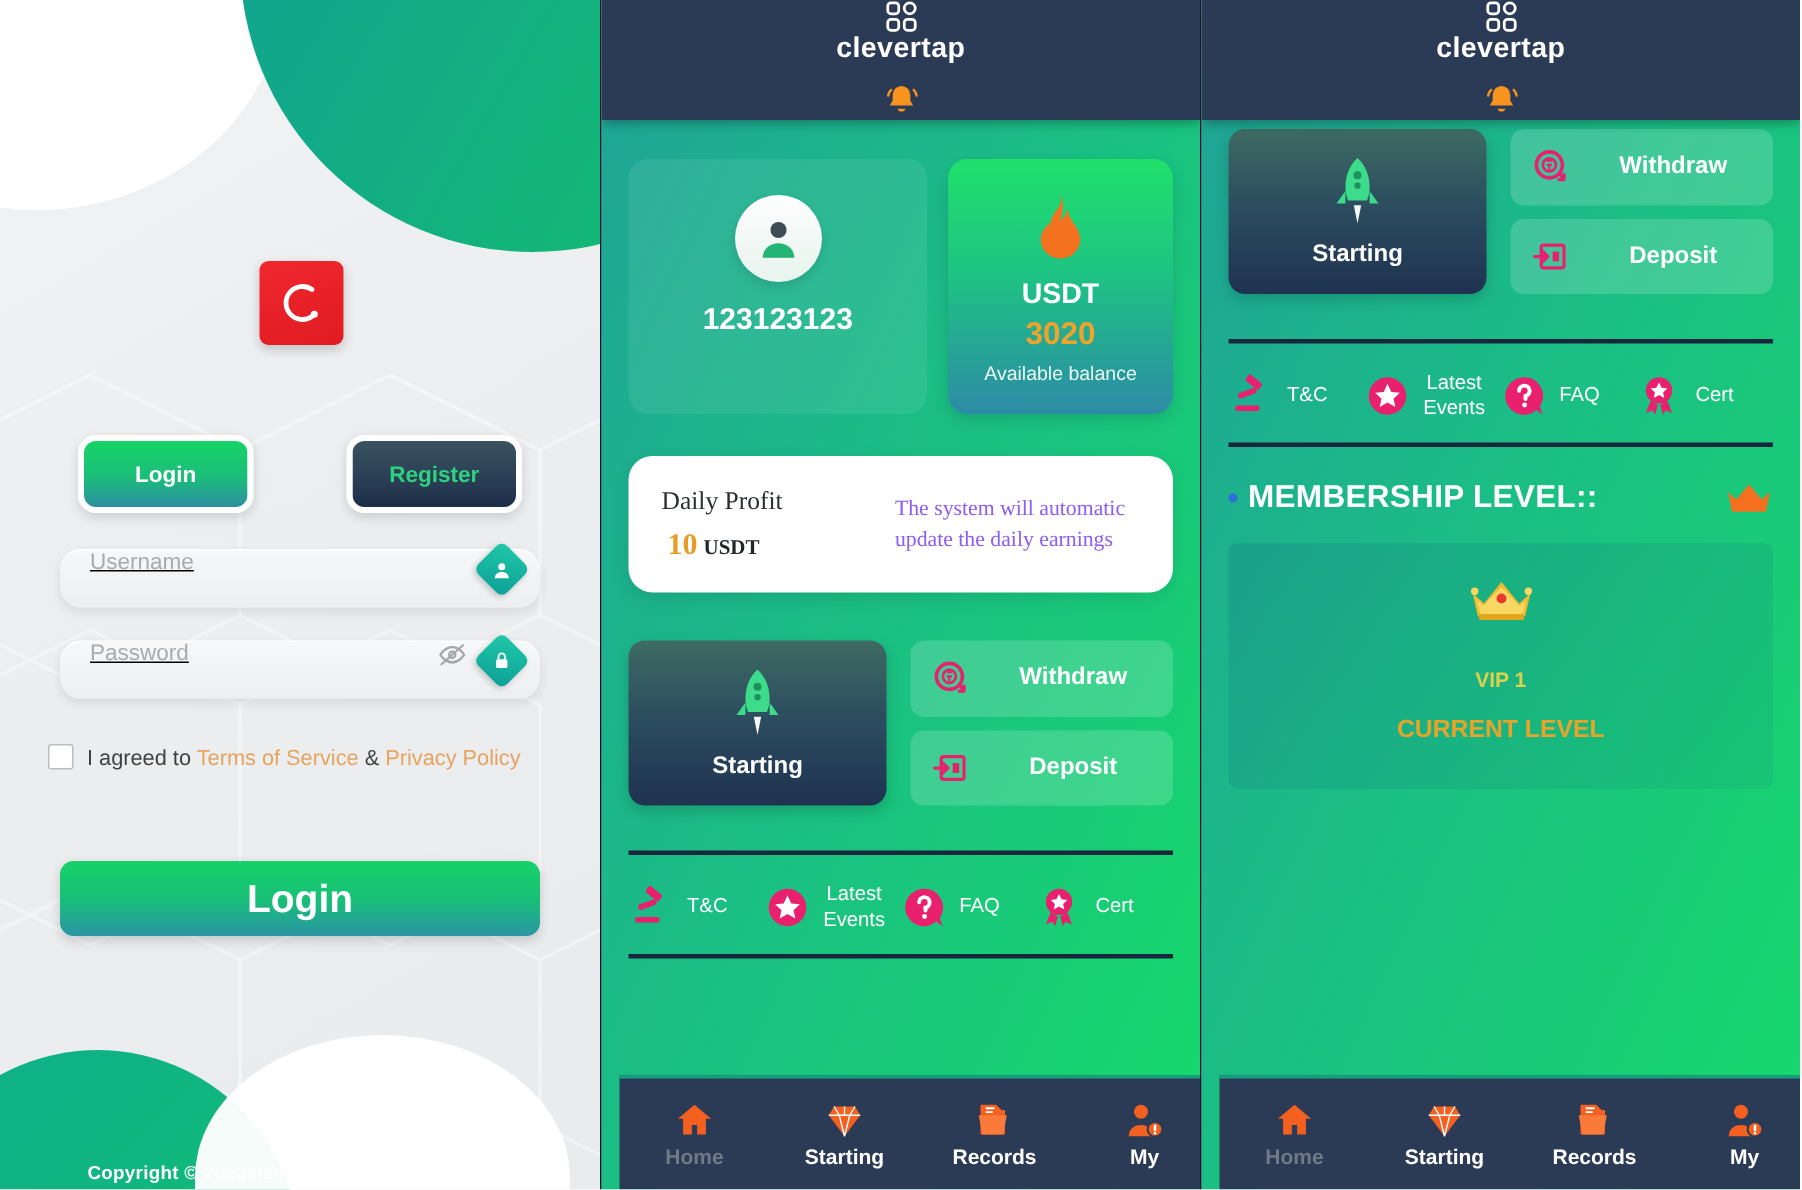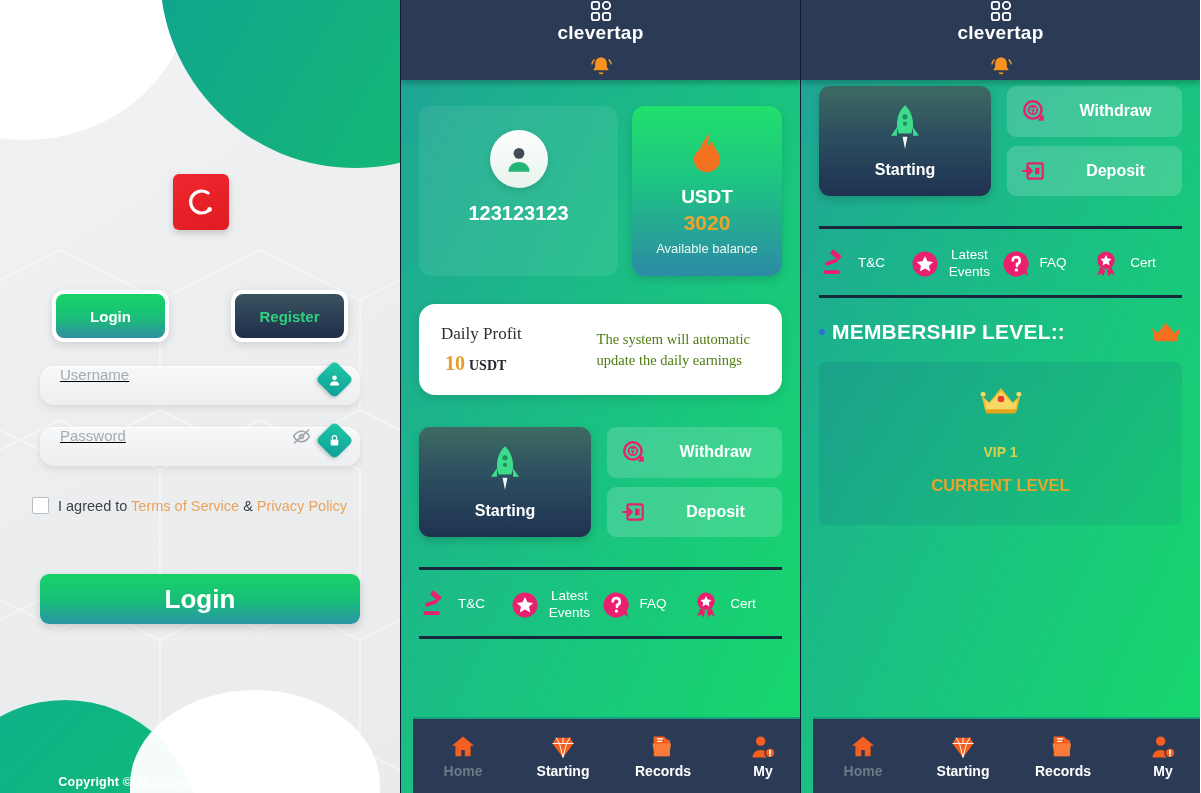--- a/index.html
+++ b/index.html
@@ -166,21 +166,21 @@
     margin: 28px 18px 0 18px; background: #ffffff;
     border-radius: 16px; padding: 20px 22px;
     display: flex; align-items: center;
     box-shadow: 0 4px 12px rgba(0,0,0,.1);
     font-family: Liberation Serif, serif;
   }
   .profit-left { flex: 1; }
   .profit-title { font-size: 17px; color: #2b2f33; margin-bottom: 8px; }
   .profit-amt { font-size: 20px; color: #e89b27; font-weight: bold; }
   .profit-amt span { font-size: 14px; color: #22262a; font-weight: bold; margin-left: 4px; }
-  .profit-note { flex: 1.05; font-size: 14.5px; color: #4d7c0f; line-height: 1.42; }
+  .profit-note { flex: 1.05; font-size: 14.5px; color: #8b5cf6; line-height: 1.42; }
 
   
   .actions { display: flex; gap: 16px; padding: 32px 18px 0 18px; }
   .starting-btn {
     width: 172px; height: 110px; border-radius: 11px;
     background: linear-gradient(180deg,#3e6b63 0%,#2c4e5f 45%,#1f3251 100%);
     display: flex; flex-direction: column;
     align-items: center; justify-content: center; gap: 8px; cursor: pointer;
     box-shadow: 0 4px 9px rgba(0,0,0,.16);
   }

